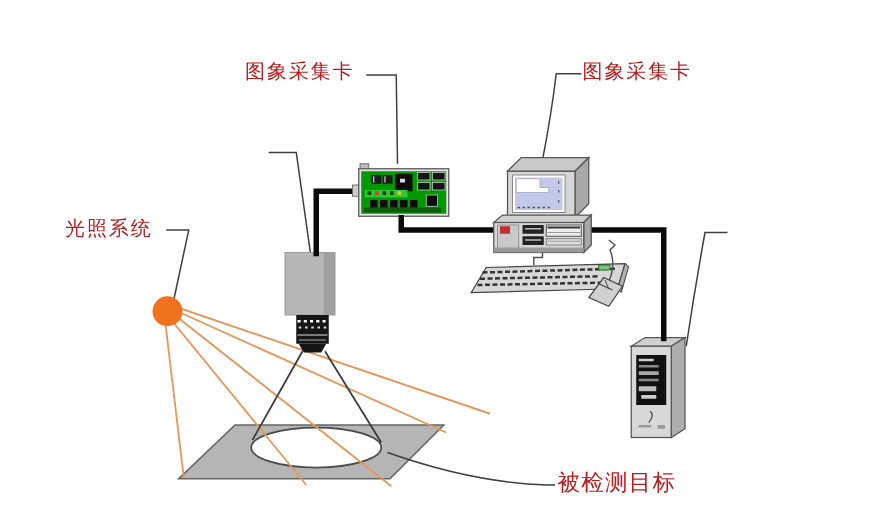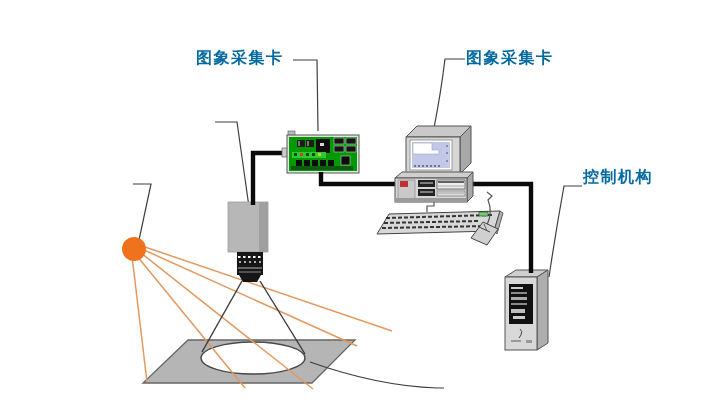--- a/index.html
+++ b/index.html
@@ -1,19 +1,19 @@
 <!DOCTYPE html>
 <html><head>
 <meta charset="utf-8">
 <style>
   html,body{margin:0;padding:0;background:#fff;}
   #stage{position:relative;width:708px;height:417px;background:#ffffff;overflow:hidden;
          font-family:"Liberation Sans",sans-serif;}
   #diagram-svg{position:absolute;left:0;top:0;}
-  .label{position:absolute;font-weight:bold;font-size:16px;color:#0369a1;
+  .label{position:absolute;font-weight:normal;font-size:16px;color:#b91c1c;
          letter-spacing:1.5px;white-space:nowrap;line-height:1.1;}
   .label.big{font-size:18px;letter-spacing:1px;}
 </style>
 </head>
 <body>
 
 <div id="stage">
 
 <svg id="diagram-svg" width="708" height="417" viewBox="0 0 708 417">
 
@@ -163,17 +163,18 @@
       <line x1="484" y1="224" x2="487" y2="231" stroke="#444" stroke-width="0.8"></line>
     </g>
   </g>
 </svg>
 
 <div class="label" style="left:196px;top:49px">图象采集卡</div>
 
 <div class="label" style="left:466px;top:49px">图象采集卡</div>
 
 
+<div class="label" style="left:52px;top:175px">光照系统</div>
 
-<div class="label" style="left:583px;top:168px">控制机构</div>
 
+<div class="label big" style="left:446px;top:377px">被检测目标</div>
 
 </div>
 
 </body></html>

